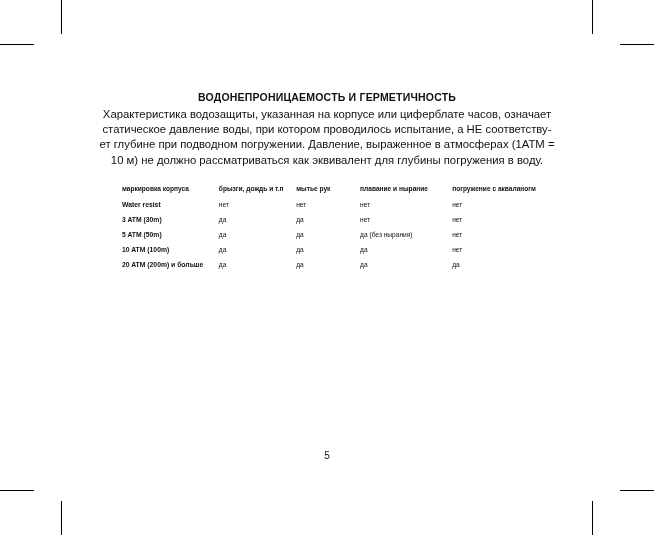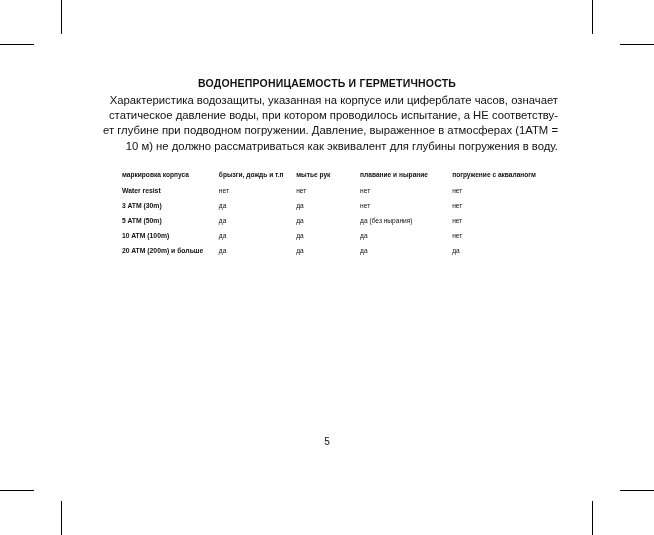--- a/index.html
+++ b/index.html
@@ -34,37 +34,37 @@
   .m-bl-v { left: 61px;  bottom: 0; height: 34px; }
   .m-bl-h { left: 0;     bottom: 44px; width: 34px; }
   
   .m-br-v { left: 592px; bottom: 0; height: 34px; }
   .m-br-h { right: 0;    bottom: 44px; width: 34px; }
 
   
   .page {
     position: absolute;
     left: 96px;
-    top: 76px;
+    top: 90px;
     width: 462px;
   }
 
   .heading {
     text-align: center;
     font-size: 10.5px;
     font-weight: bold;
     letter-spacing: 0.2px;
     margin: 0 0 3px 0;
     line-height: 14px;
   }
 
   .body-text {
     font-size: 11.3px;
     line-height: 15.2px;
-    text-align: right;
+    text-align: center;
     margin: 0;
     white-space: pre-line;
   }
 
   .table-wrap {
     margin-top: 17px;
     padding-left: 26px;
   }
 
   table.spec {

